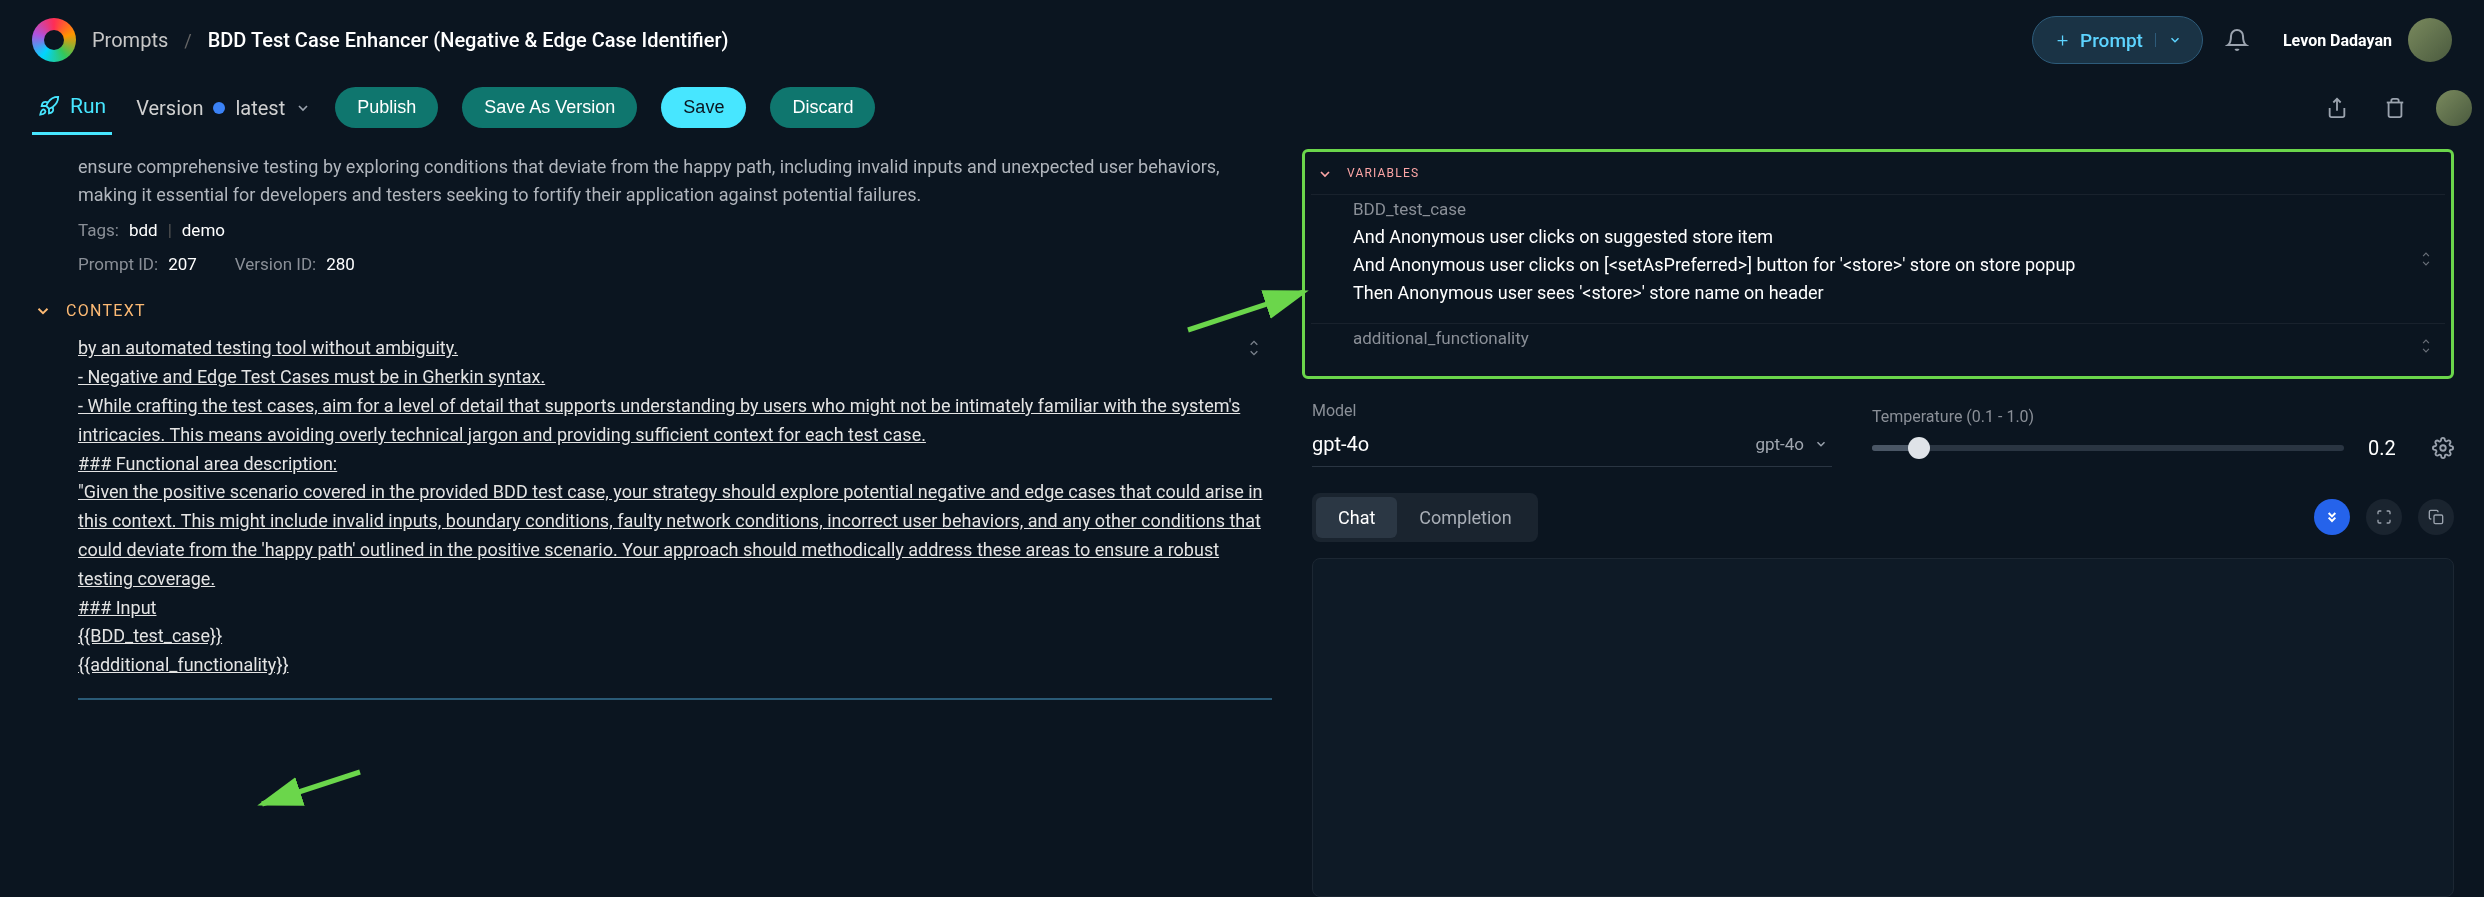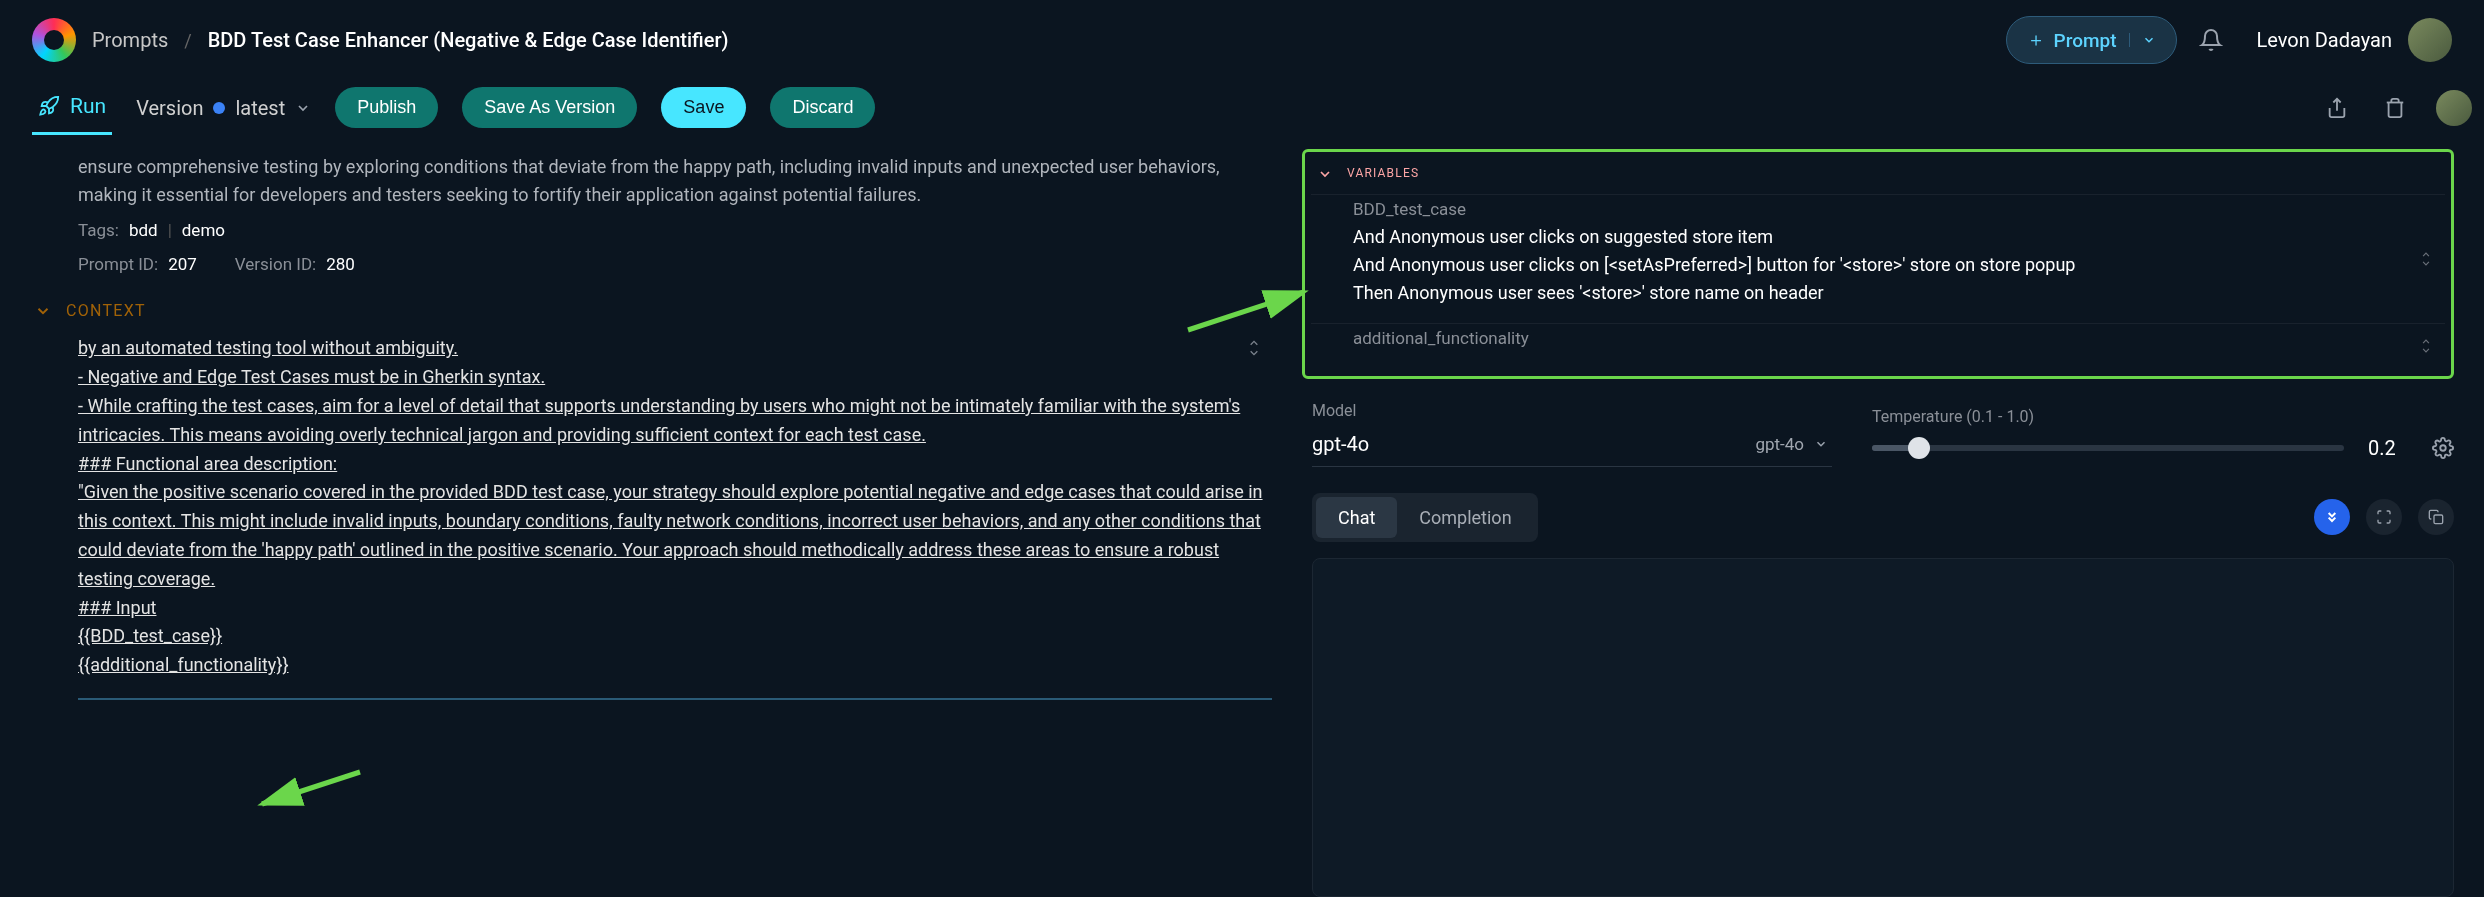--- a/index.html
+++ b/index.html
@@ -41,21 +41,21 @@
   display: flex; align-items: center; gap: 8px;
   background: #1a3345;
   border: 1px solid #2d5b7a;
   color: #5dd4ff;
   padding: 10px 20px;
   border-radius: 26px;
   font-size: 19px; font-weight: 500;
 }
 .prompt-btn .chev { border-left: 1px solid #2d5b7a; padding-left: 12px; margin-left: 4px; }
 .icon-btn { color: #9ba3ae; display: flex; align-items: center; padding: 6px; }
-.username { color: #fff; font-size: 20px; margin-left: 12px; }
+.username { color: #fff; font-size: 16px; margin-left: 12px; font-weight: bold; }
 .avatar {
   width: 44px; height: 44px; border-radius: 50%;
   background: linear-gradient(135deg, #7a8a5e, #4a5a3e);
 }
 
 
 .toolbar {
   display: flex; align-items: center;
   padding: 0 12px 14px 32px;
   gap: 24px;
@@ -98,21 +98,21 @@
 .desc-block { padding: 4px 48px 10px 48px; color: #b0b5bc; font-size: 18px; line-height: 1.55; }
 .tags-line, .ids-line { display: flex; gap: 10px; margin-top: 8px; color: #8a8f97; font-size: 17px; }
 .tags-line .lbl, .ids-line .lbl { color: #8a8f97; }
 .tag-val { color: #fff; }
 .tag-sep { color: #555; }
 .id-val { color: #fff; }
 
 .section-head {
   display: flex; align-items: center; gap: 14px;
   padding: 14px 4px;
-  color: #a16207; font-size: 16px; letter-spacing: 1.3px;
+  color: #fdba74; font-size: 16px; letter-spacing: 1.3px;
 }
 .chevron-down { transform: rotate(0); }
 
 .context-box {
   margin-left: 48px;
   border-bottom: 2px solid #2a5a76;
   padding-bottom: 18px;
   position: relative;
   font-size: 18px; line-height: 1.6; color: #e4e4e4;
   max-height: 480px;

